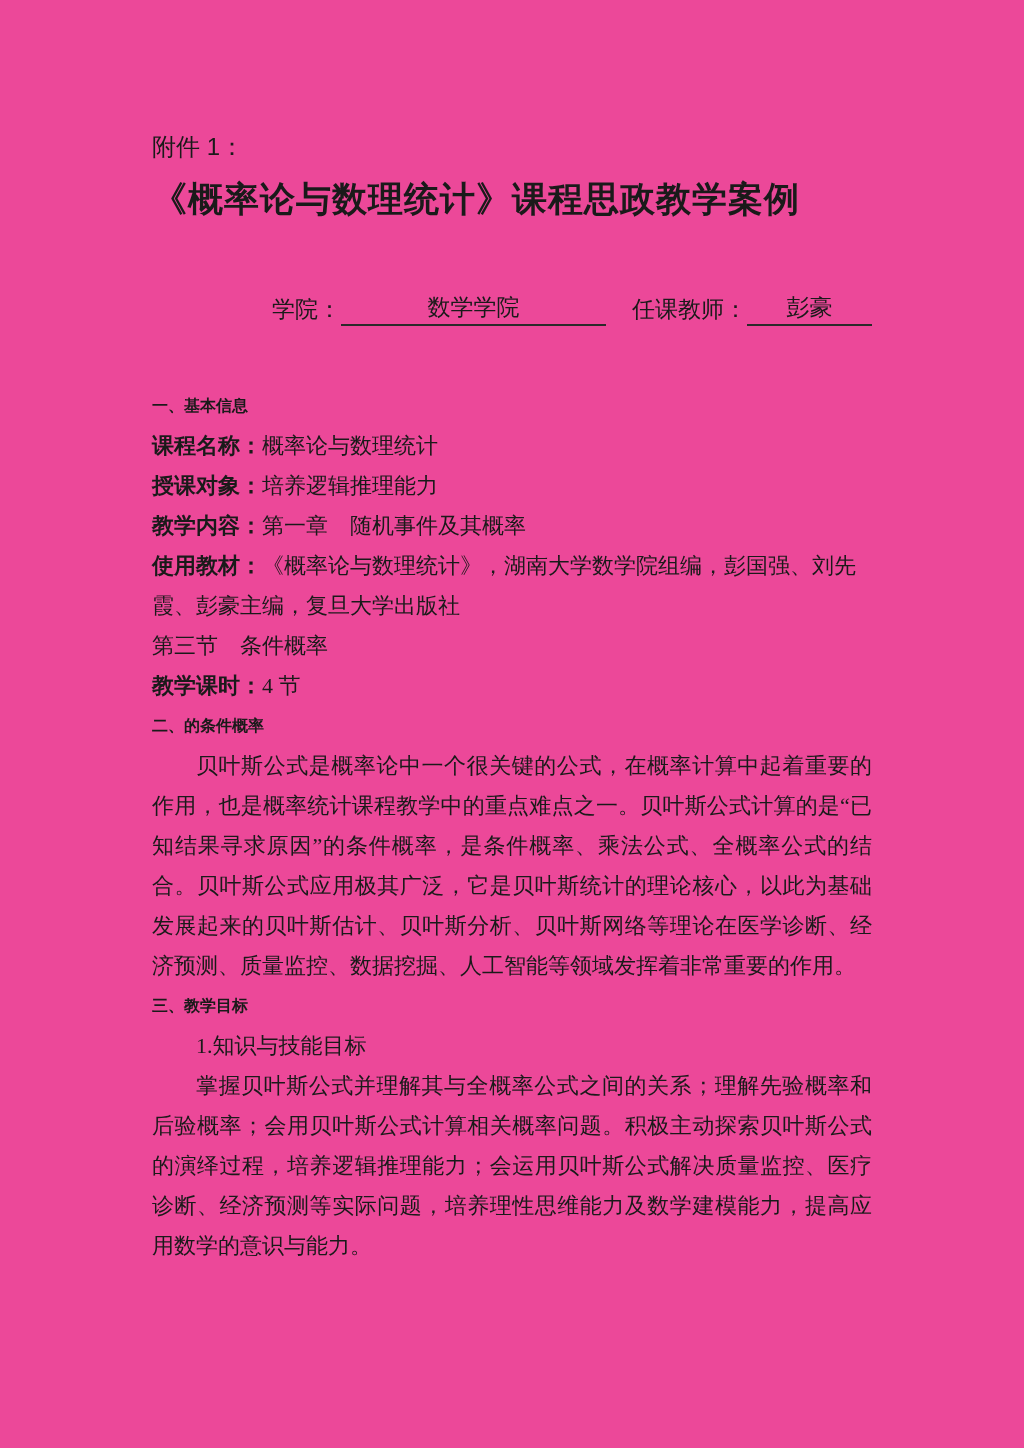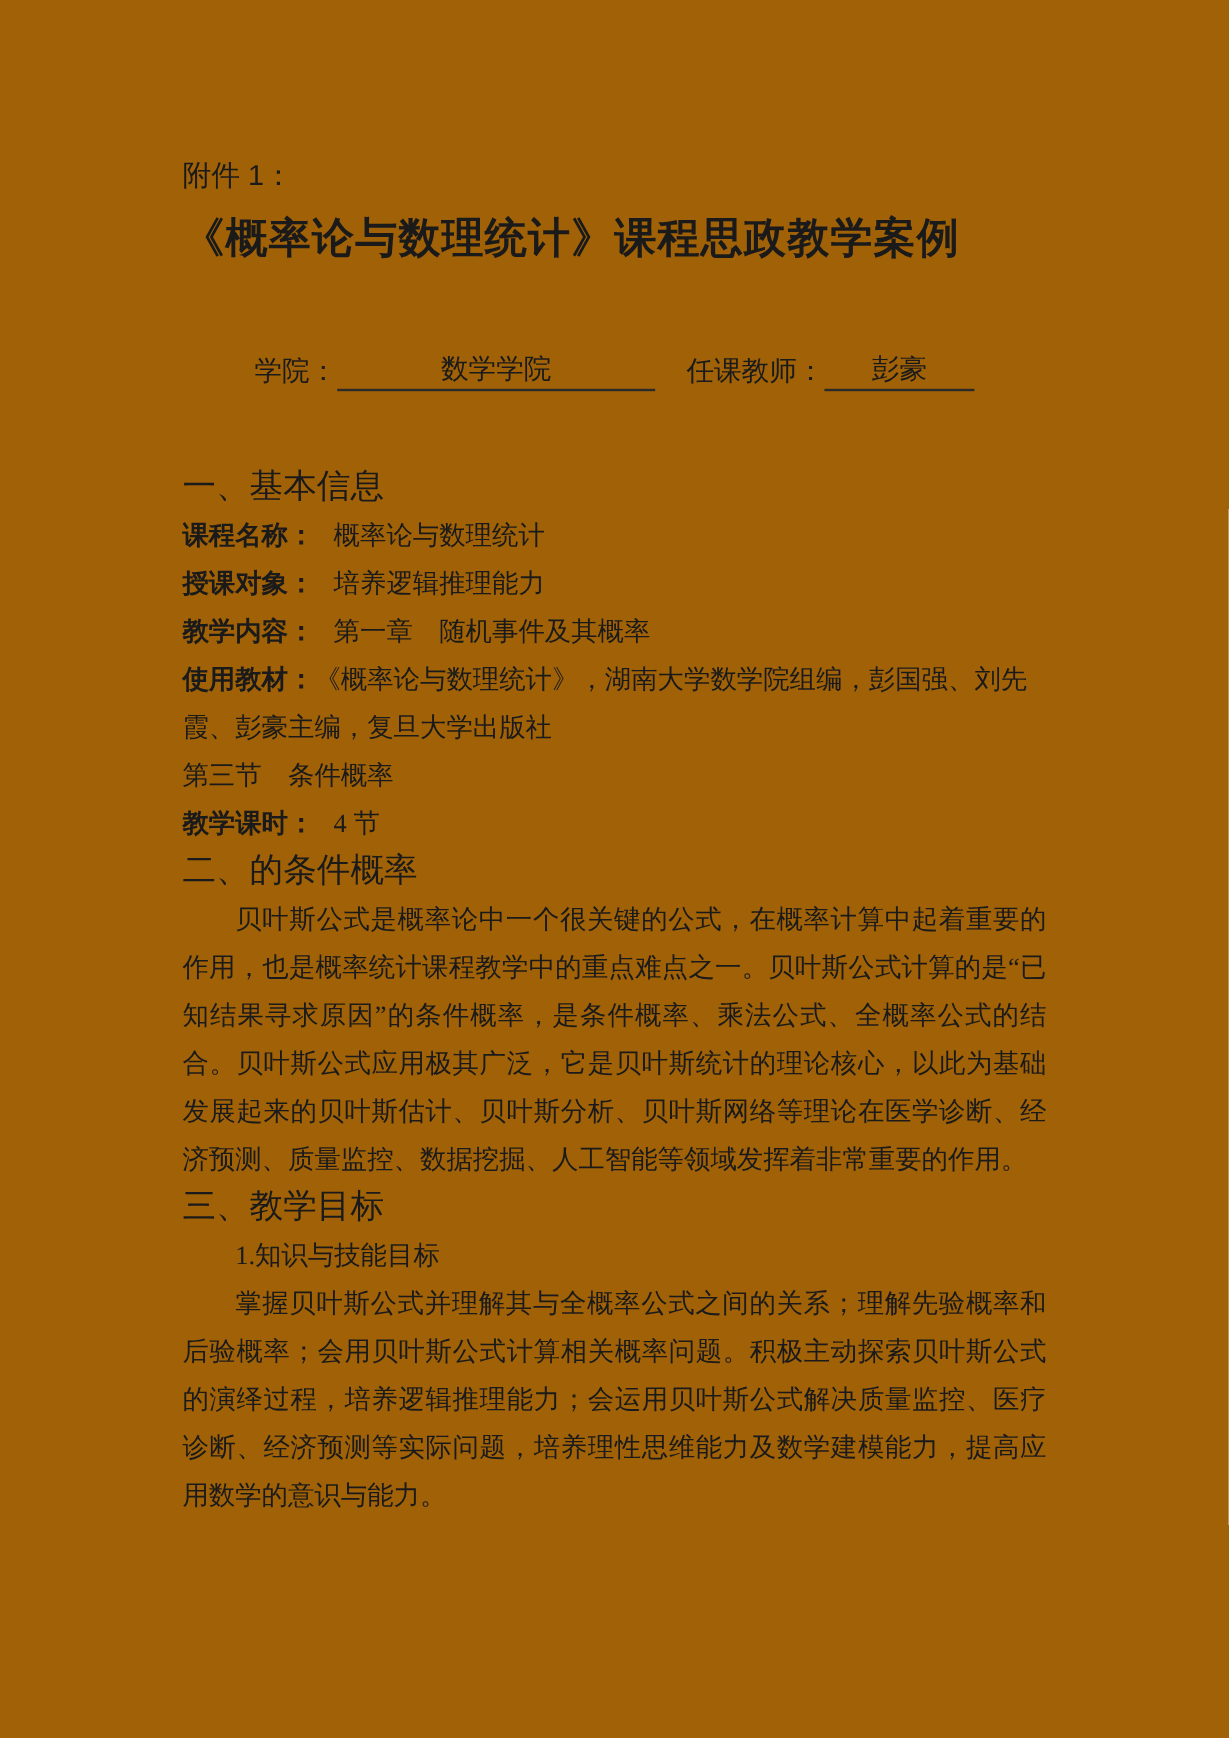--- a/index.html
+++ b/index.html
@@ -2,21 +2,21 @@
 <html><head>
 <meta charset="utf-8">
 <style>
   * { box-sizing: border-box; }
   html, body { margin: 0; padding: 0; background: #ffffff; }
   .page {
     position: relative;
     width: 1024px;
     height: 1448px;
     margin: 0 auto;
-    background: #a16207;
+    background: #ec4899;
     color: #1a1a1a;
     overflow: hidden;
     font-family: "Liberation Serif", "DejaVu Serif", serif;
   }
   .content { padding: 132px 152px 0 152px; }
 
   .attachment {
     font-family: "Liberation Sans", "DejaVu Sans", sans-serif;
     font-size: 24px;
     line-height: 30px;
@@ -27,21 +27,21 @@
     font-family: "Liberation Sans", "DejaVu Sans", sans-serif;
     font-size: 35px;
     line-height: 42px;
     font-weight: bold;
     text-align: left;
     letter-spacing: 1px;
     margin: 16px 0 0 0;
   }
   .byline {
     display: flex;
-    justify-content: center;
+    justify-content: flex-end;
     align-items: flex-end;
     margin-top: 24px;
     font-size: 23px;
     line-height: 32px;
     white-space: nowrap;
   }
   .blank {
     display: inline-block;
     border-bottom: 2px solid #2a2a2a;
     text-align: center;
@@ -51,26 +51,26 @@
   .blank-teacher { width: 125px; }
   .teacher-label { margin-left: 26px; }
 
   .body-block {
     margin-top: 60px;
     font-size: 22px;
     line-height: 40px;
   }
   .body-block p, .body-block h2 { margin: 0; padding: 0; }
   h2.sec {
-    font-size: 28px;
+    font-size: 16px;
     line-height: 40px;
-    font-weight: normal;
+    font-weight: bold;
   }
   .label { font-weight: bold; }
-  .value { margin-left: 16px; }
+  .value { margin-left: 0; }
   .cont { margin-left: 118px; }
   .bold { font-weight: bold; }
   .para {
     text-align: justify;
     text-align-last: left;
     text-indent: 2em;
   }
   .subhead { text-indent: 2em; }
 </style>
 </head>

